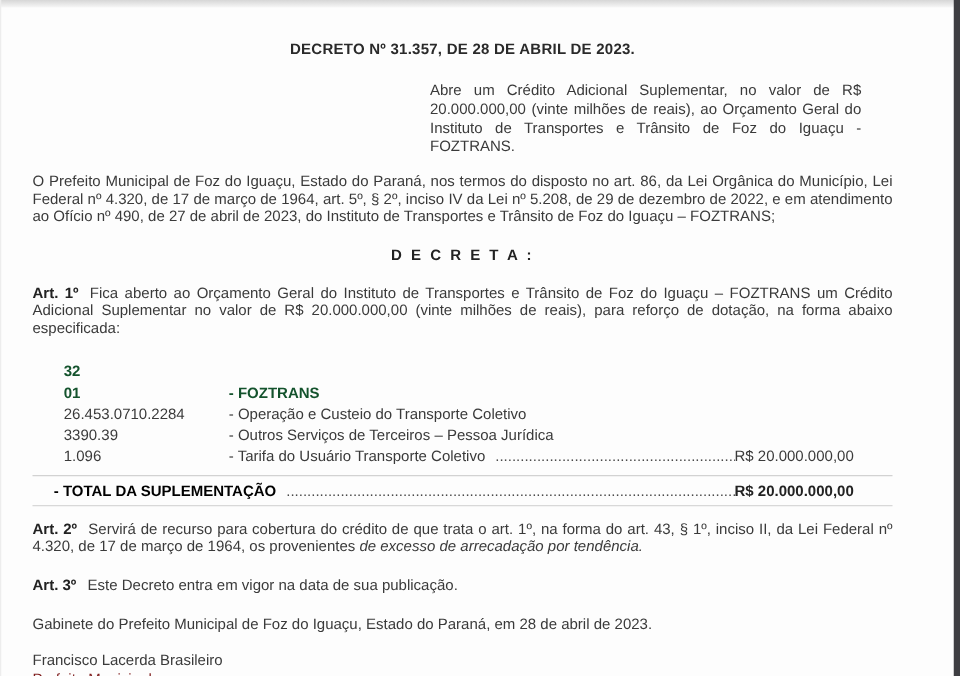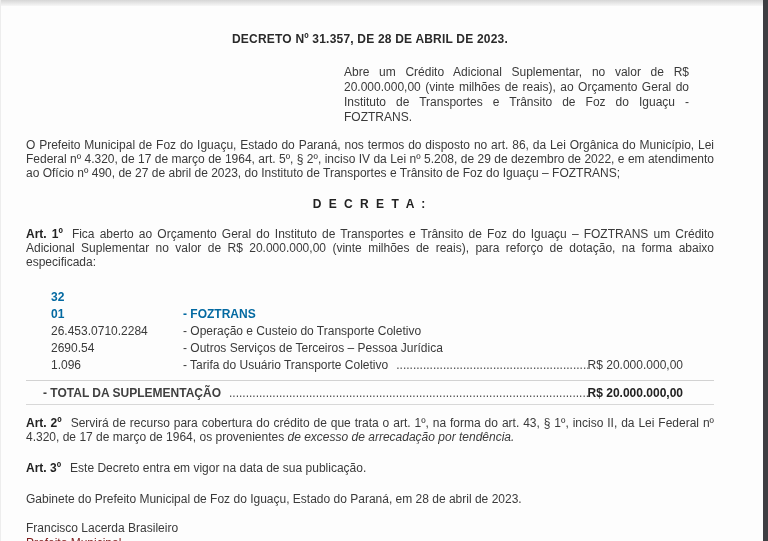--- a/index.html
+++ b/index.html
@@ -17,27 +17,27 @@
   .preamble{margin-top:13px;text-align:justify;}
   .decreta{margin-top:17px;text-align:center;font-weight:bold;color:#222;letter-spacing:2px;}
   .article{margin-top:16px;text-align:justify;}
   .art-label{font-weight:bold;color:#222;padding-right:9px;text-align:center;}
   .italic{font-style:italic;}
 
   .budget{margin-top:20px;}
   .trow{display:flex;line-height:17px;white-space:nowrap;}
   .tcode{flex:none;width:132px;margin-left:25px;}
   .tdesc{flex:none;}
-  .bold-row .tcode,.bold-row .tdesc{font-weight:bold;color:#0369a1;}
+  .bold-row .tcode,.bold-row .tdesc{font-weight:bold;color:#14532d;}
   .tleader{flex:1;overflow:hidden;white-space:nowrap;padding:0 8px;color:#4a4a4a;}
   .tamount{flex:none;margin-right:31px;}
 
   .hairline{border:0;border-top:1px solid #d2d2d2;margin:6px 0 0 0;}
   .total-row{display:flex;align-items:baseline;padding:5px 0 4px 0;white-space:nowrap;}
-  .total-label{flex:none;margin-left:17px;font-weight:bold;color:#404040;}
+  .total-label{flex:none;margin-left:17px;font-weight:bold;color:#000000;}
   .total-amount{flex:none;margin-right:31px;font-weight:bold;color:#222;}
   .hairline2{border:0;border-top:1px solid #d8d8d8;margin:0;}
 
   .art2{margin-top:11px;}
   .art3{margin-top:17px;text-align:left;}
   .closing{margin-top:17px;}
   .signature{margin-top:15px;line-height:15px;}
   .sig-role{font-weight:normal;color:#7f1d1d;}
 </style>
 </head>
@@ -67,21 +67,21 @@
       </div>
       <div class="trow bold-row">
         <span class="tcode">01</span>
         <span class="tdesc">- FOZTRANS</span>
       </div>
       <div class="trow">
         <span class="tcode">26.453.0710.2284</span>
         <span class="tdesc">- Operação e Custeio do Transporte Coletivo</span>
       </div>
       <div class="trow">
-        <span class="tcode">2690.54</span>
+        <span class="tcode">3390.39</span>
         <span class="tdesc">- Outros Serviços de Terceiros – Pessoa Jurídica</span>
       </div>
       <div class="trow">
         <span class="tcode">1.096</span>
         <span class="tdesc">- Tarifa do Usuário Transporte Coletivo</span>
         <span class="tleader">............................................................</span>
         <span class="tamount">R$ 20.000.000,00</span>
       </div>
     </div>
 

